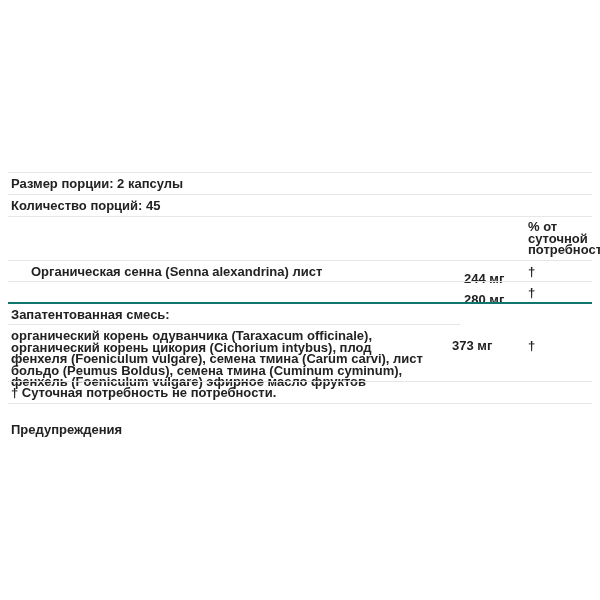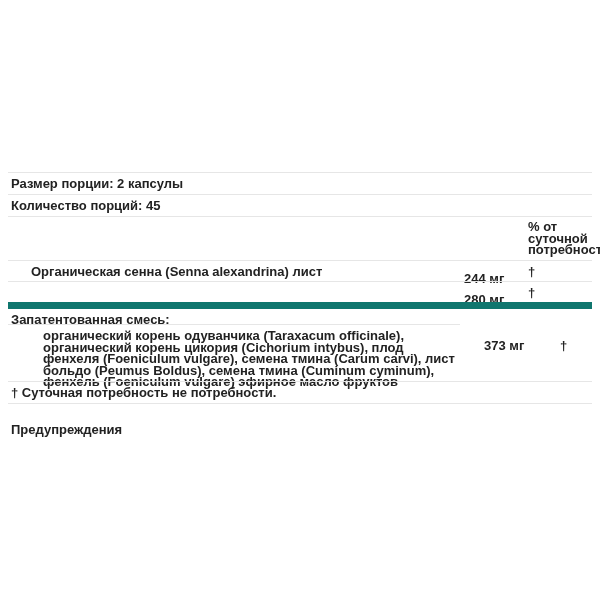--- a/index.html
+++ b/index.html
@@ -9,21 +9,21 @@
   .row { border-top: 1px solid #e6e6e6; box-sizing: border-box; position: relative; }
   .txt { font-size: 13px; font-weight: bold; color: #222; line-height: 11.5px; }
   .simple { height: 22px; padding: 5px 0 0 3px; }
   .hdr { height: 44px; }
   .hdr .c2 { position: absolute; left: 456px; top: 6px; width: 64px; }
   .hdr .c3 { position: absolute; left: 520px; top: 4px; width: 64px; }
   .ing { height: 21px; }
   .ing .c1 { position: absolute; left: 3px; top: 5px; margin-left: 20px; }
   .ing .c2 { position: absolute; left: 456px; top: 12px; }
   .ing .c3 { position: absolute; left: 520px; top: 5px; }
-  .blend-title { height: 22px; border-top: 7px solid #0f766e; }
+  .blend-title { height: 22px; border-top: 2px solid #0f766e; }
   .blend-title .c1 { position: absolute; left: 3px; top: 5px; }
   .blend-body { height: 57px; }
   .blend-body .c1 { position: absolute; left: 3px; top: 6px; width: 420px; }
   .blend-body .c2 { position: absolute; left: 444px; top: 16px; }
   .blend-body .c3 { position: absolute; left: 520px; top: 16px; }
   .blend-wrap { position: relative; }
   .blend-line { position: absolute; left: 0; width: 452px; top: 22px; height: 0; border-top: 1px solid #e6e6e6; }
   .foot { height: 22px; padding: 5px 0 0 3px; }
   .foot-end { border-top: 1px solid #e6e6e6; }
   .warn { position: absolute; left: 11px; top: 424px; }
@@ -48,21 +48,21 @@
   <div class="row ing">
     <div class="c2 txt">280 мг</div>
     <div class="c3 txt">†</div>
   </div>
 
   <div class="blend-wrap">
     <div class="blend-title row">
       <div class="c1 txt">Запатентованная смесь:</div>
     </div>
     <div class="blend-line"></div>
-    <div class="blend-body" style="position:relative;margin-left:32px;">
+    <div class="blend-body" style="position:relative;">
       <div class="c1 txt">органический корень одуванчика (Taraxacum officinale), органический корень цикория (Cichorium intybus), плод фенхеля (Foeniculum vulgare), семена тмина (Carum carvi), лист больдо (Peumus Boldus), семена тмина (Cuminum cyminum), фенхель (Foeniculum vulgare) эфирное масло фруктов</div>
       <div class="c2 txt">373 мг</div>
       <div class="c3 txt">†</div>
     </div>
   </div>
 
   <div class="row foot txt">† Суточная потребность не потребности.</div>
   <div class="foot-end"></div>
 </div>
 

